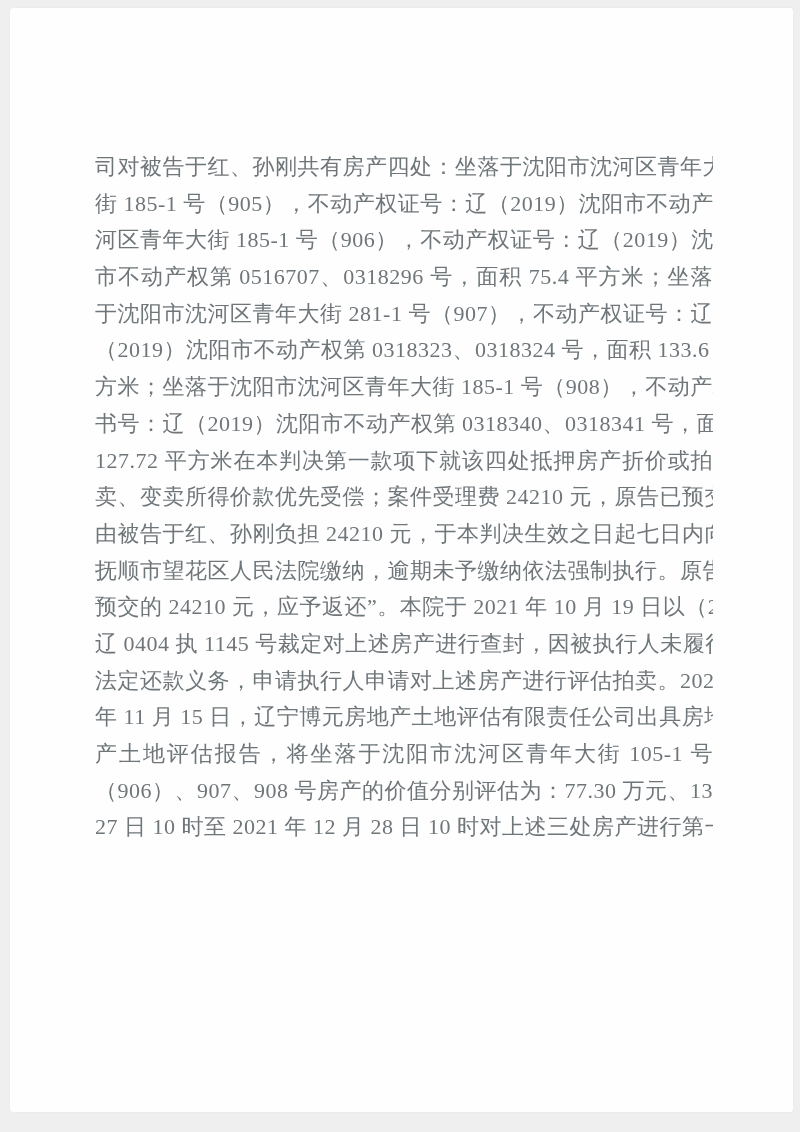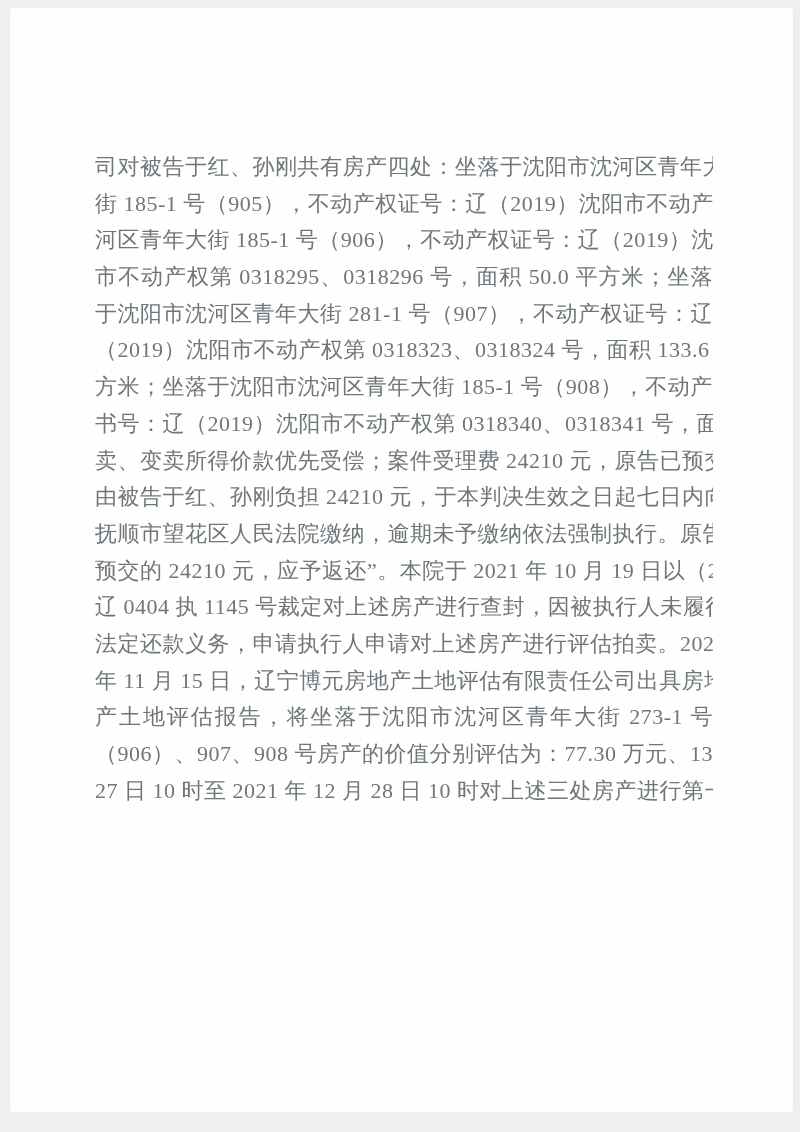--- a/index.html
+++ b/index.html
@@ -43,29 +43,30 @@
   }
 </style>
 </head>
 <body>
 
 <div class="paper">
   <div class="text-block">
     <div class="doc-line">司对被告于红、孙刚共有房产四处：坐落于沈阳市沈河区青年大</div>
     <div class="doc-line">街 185-1 号（905），不动产权证号：辽（2019）沈阳市不动产权</div>
     <div class="doc-line">河区青年大街 185-1 号（906），不动产权证号：辽（2019）沈阳</div>
-    <div class="doc-line">市不动产权第 0318295、0318296 号，面积 50.0 平方米；坐落</div>
+    <div class="doc-line">市不动产权第 0516707、0318296 号，面积 75.4 平方米；坐落</div>
     <div class="doc-line">于沈阳市沈河区青年大街 281-1 号（907），不动产权证号：辽</div>
     <div class="doc-line">（2019）沈阳市不动产权第 0318323、0318324 号，面积 133.6 平</div>
     <div class="doc-line">方米；坐落于沈阳市沈河区青年大街 185-1 号（908），不动产权</div>
     <div class="doc-line">书号：辽（2019）沈阳市不动产权第 0318340、0318341 号，面积</div>
+    <div class="doc-line">127.72 平方米在本判决第一款项下就该四处抵押房产折价或拍</div>
     <div class="doc-line">卖、变卖所得价款优先受偿；案件受理费 24210 元，原告已预交，</div>
     <div class="doc-line">由被告于红、孙刚负担 24210 元，于本判决生效之日起七日内向</div>
     <div class="doc-line">抚顺市望花区人民法院缴纳，逾期未予缴纳依法强制执行。原告</div>
     <div class="doc-line">预交的 24210 元，应予返还”。本院于 2021 年 10 月 19 日以（2021）</div>
     <div class="doc-line">辽 0404 执 1145 号裁定对上述房产进行查封，因被执行人未履行</div>
     <div class="doc-line">法定还款义务，申请执行人申请对上述房产进行评估拍卖。2021</div>
     <div class="doc-line">年 11 月 15 日，辽宁博元房地产土地评估有限责任公司出具房地</div>
-    <div class="doc-line">产土地评估报告，将坐落于沈阳市沈河区青年大街 273-1 号</div>
+    <div class="doc-line">产土地评估报告，将坐落于沈阳市沈河区青年大街 105-1 号</div>
     <div class="doc-line">（906）、907、908 号房产的价值分别评估为：77.30 万元、136.97</div>
     <div class="doc-line">27 日 10 时至 2021 年 12 月 28 日 10 时对上述三处房产进行第一</div>
   </div>
 </div>
 
 </body></html>

